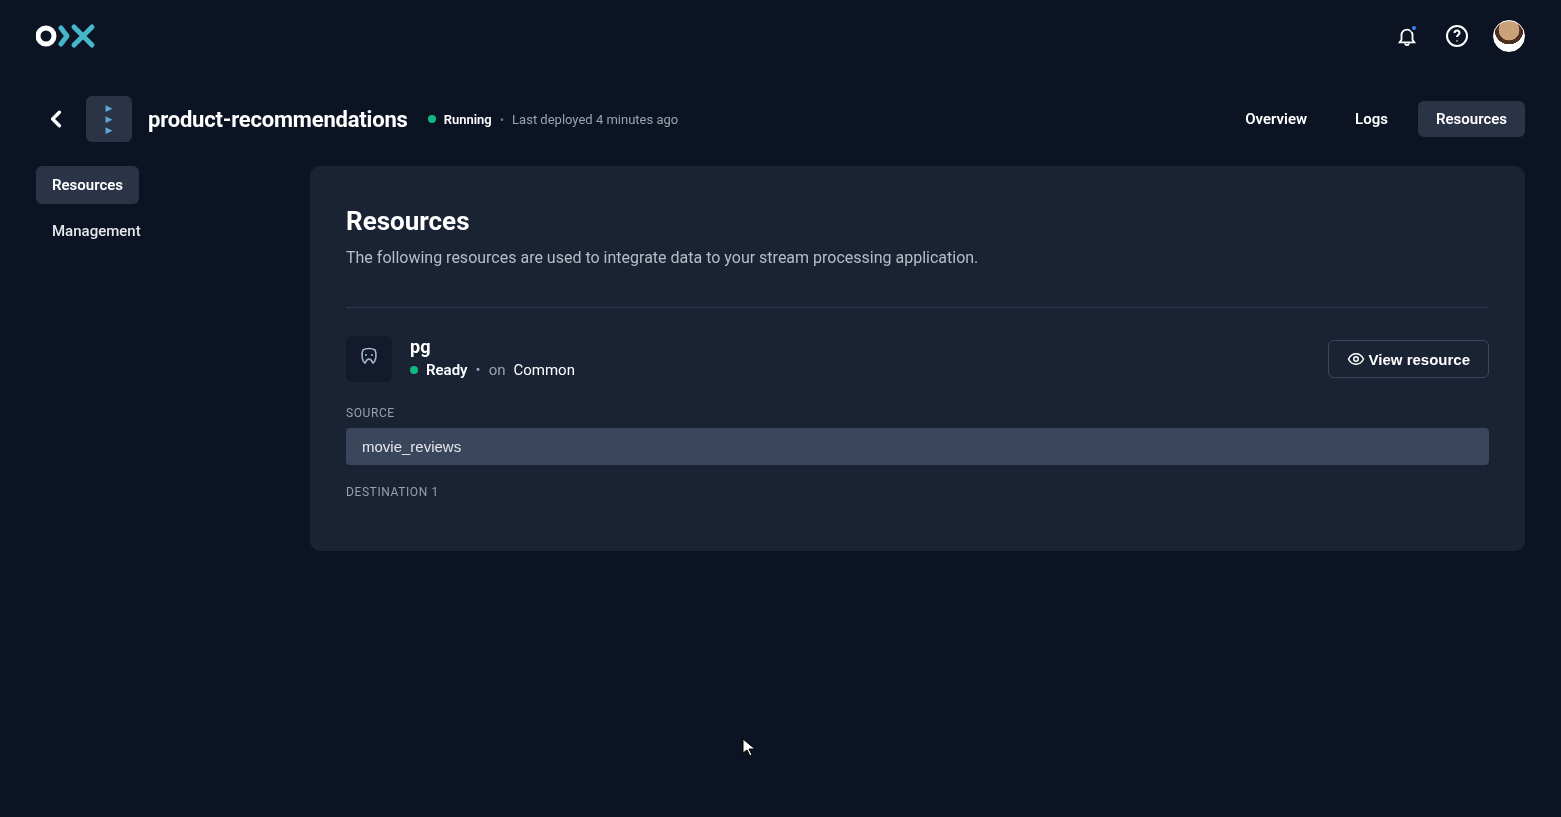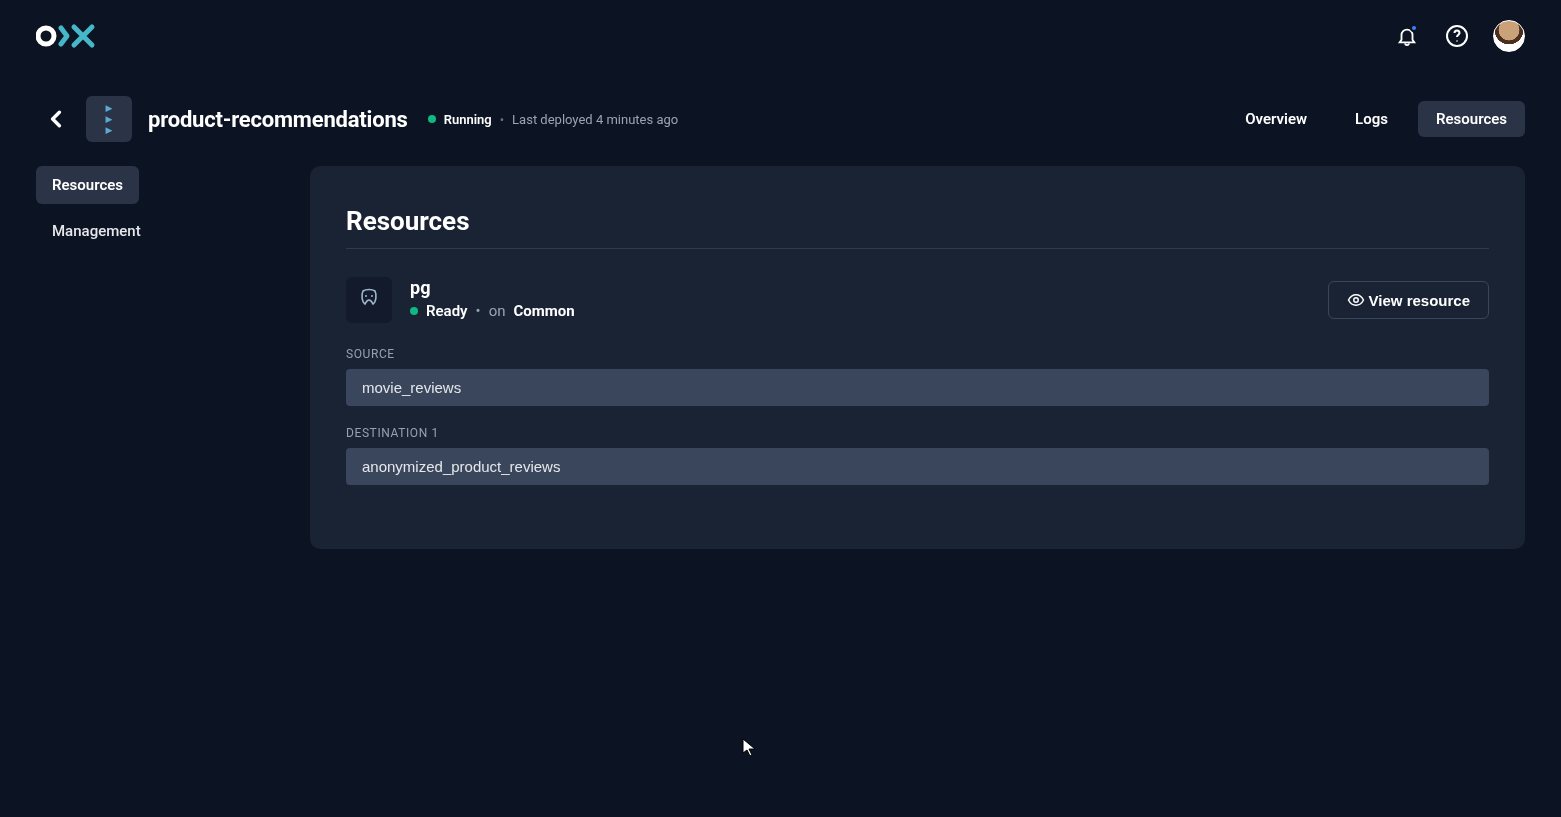--- a/index.html
+++ b/index.html
@@ -155,21 +155,21 @@
     width: 46px; height: 46px;
     border-radius: 6px;
     background: #121a2b;
     display: flex; align-items: center; justify-content: center;
     color: #9fb8cf;
   }
   .resource-meta { display: flex; flex-direction: column; gap: 4px; }
   .resource-name { font-size: 18px; font-weight: 700; color: #fff; }
   .resource-sub { display: flex; align-items: center; gap: 8px; font-size: 15px; color: #9ca3af; }
   .resource-sub .status { color: #fff; font-weight: 600; }
-  .resource-sub .strong { color: #fff; font-weight: 700; }
+  .resource-sub .strong { color: #fff; font-weight: 400; }
   .view-btn {
     display: flex; align-items: center; gap: 4px;
     padding: 9px 18px;
     border: 1px solid #3a465c;
     border-radius: 6px;
     background: transparent;
     color: #fff;
     font-size: 15px; font-weight: 600;
     cursor: pointer;
   }
@@ -257,20 +257,21 @@
 </div>
 
 <div class="body-row">
   <div class="sidebar">
     <div class="sidebar-item active">Resources</div>
     <div class="sidebar-item">Management</div>
   </div>
 
   <div class="panel">
     <div class="panel-title">Resources</div>
+    <div class="panel-sub">The following resources are used to integrate data to your stream processing application.</div>
     <div class="divider"></div>
 
     <div class="resource-header">
       <div class="resource-left">
         <div class="resource-icon">
           <svg width="24" height="24" viewBox="0 0 24 24" fill="none" stroke="#9fb8cf" stroke-width="1.6">
             <path d="M6 3c3-2 9-2 12 0 2 4 1 11-2 13-1-2-2-4-4-4-2 0-3 2-4 4-3-2-4-9-2-13z"></path>
             <circle cx="9" cy="8" r="1" fill="#9fb8cf" stroke="none"></circle>
             <circle cx="15" cy="8" r="1" fill="#9fb8cf" stroke="none"></circle>
           </svg>
@@ -292,19 +293,18 @@
           <circle cx="12" cy="12" r="3"></circle>
         </svg>
         <span>View resource</span>
       </button>
     </div>
 
     <div class="field-label">SOURCE</div>
     <input class="field-input" readonly="" value="movie_reviews" style="">
 
     <div class="field-label">DESTINATION 1</div>
-    <input class="field-input" readonly="" value="anonymized_product_reviews" style="">
   </div>
 </div>
 
 <svg class="cursor" width="16" height="20" viewBox="0 0 16 20">
   <path d="M1 1 L1 15 L5 12 L8 18 L10 17 L7 11 L13 11 Z" fill="#fff" stroke="#000" stroke-width="1"></path>
 </svg>
 
 </body></html>

